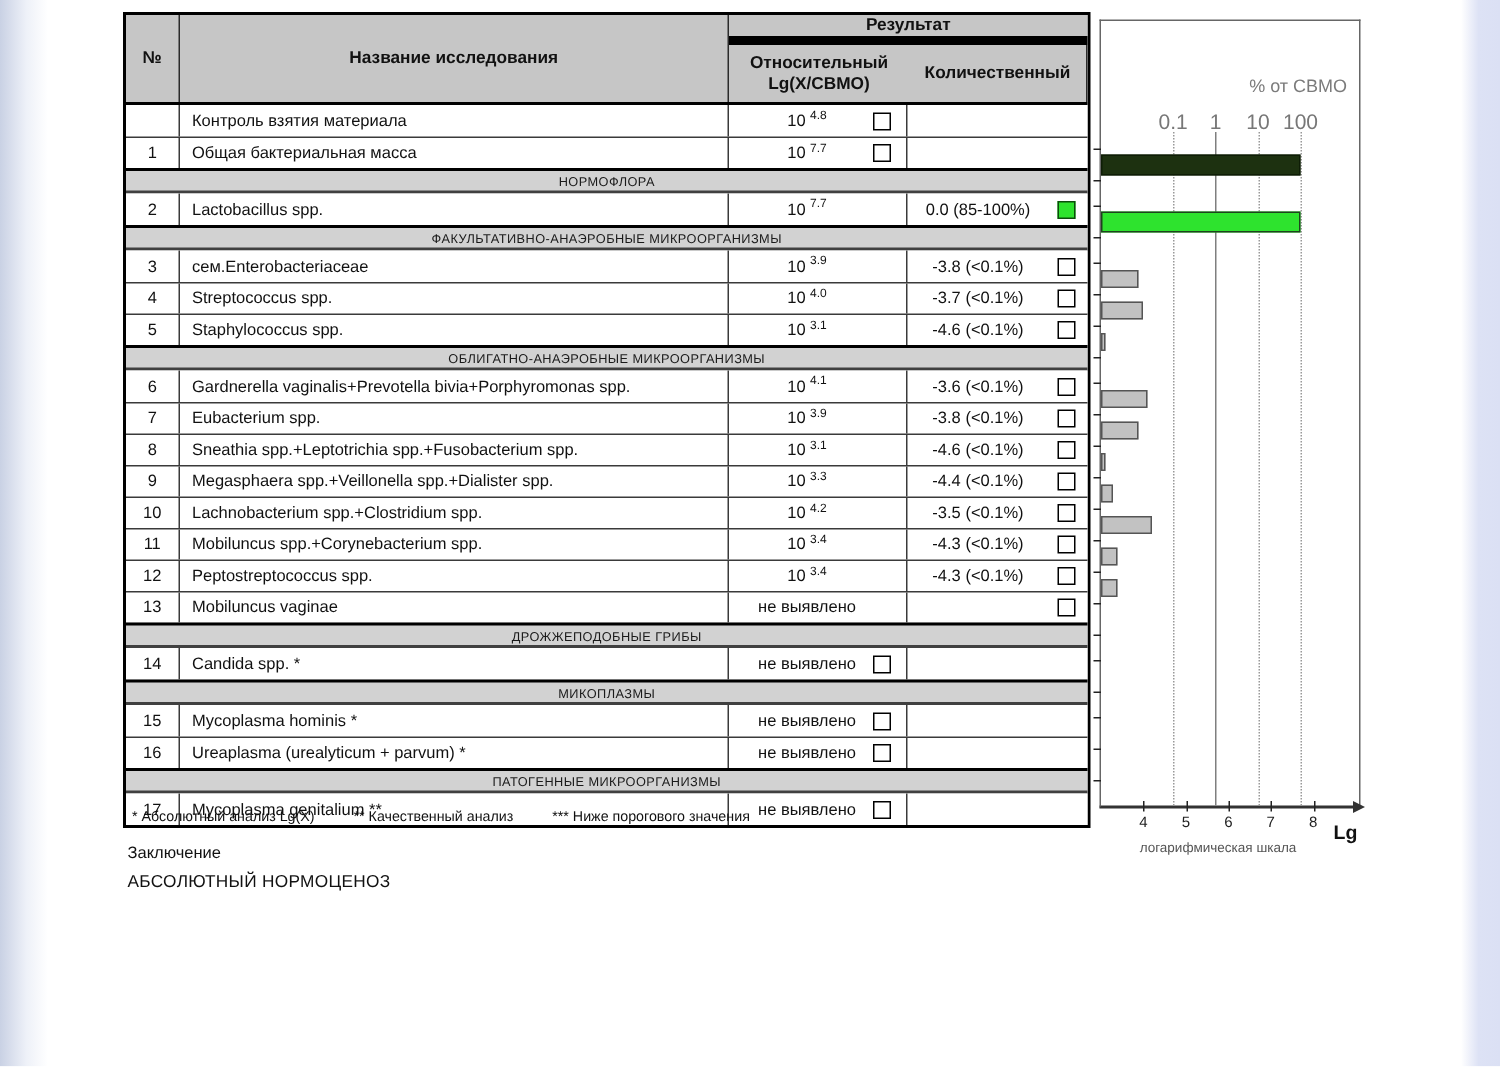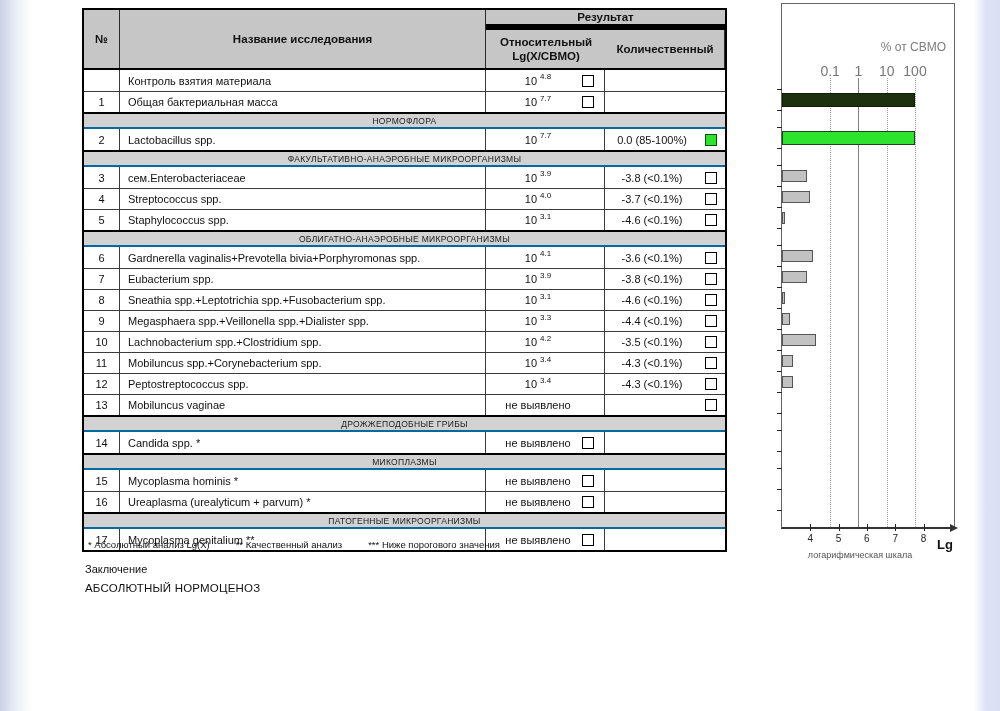--- a/index.html
+++ b/index.html
@@ -20,37 +20,37 @@
   .th-name{width:366px;border-right:1px solid #2b2b2b;}
   .th-group{flex:1;display:flex;flex-direction:column;}
   .th-result{height:20px;border-bottom:6px solid #000000;}
   .th-sub{flex:1;display:flex;}
   .th-quant{width:119px;border-right:1px solid #2b2b2b;}
   .th-rel{flex:1;}
 
   .row{display:flex;height:21px;background:#fff;border-top:1px solid #3a3a3a;
        box-sizing:border-box;font-size:11px;}
   #tbody .row:first-child{border-top:none;}
-  .row-section{height:17px;background:#d2d2d2;border-top:2px solid #000;border-bottom:2px solid #0369a1;
+  .row-section{height:17px;background:#d2d2d2;border-top:2px solid #000;border-bottom:2px solid #404040;
        display:flex;align-items:center;justify-content:center;font-size:8.5px;letter-spacing:.3px;color:#1a1a1a;}
   .row-section + .row{border-top:none;}
   .cell{box-sizing:border-box;display:flex;align-items:center;}
   .cell-num{width:36px;border-right:1px solid #3a3a3a;justify-content:center;}
   .cell-name{width:366px;border-right:1px solid #3a3a3a;padding-left:8px;}
   .cell-quant{width:119px;border-right:1px solid #3a3a3a;justify-content:center;position:relative;padding-right:14px;}
   .cell-rel{flex:1;justify-content:center;position:relative;padding-right:26px;}
   .exp{font-size:8px;position:relative;top:-4px;margin-left:3px;}
   .cb{position:absolute;right:10px;top:50%;transform:translateY(-50%);width:12px;height:12px;
       border:1.5px solid #000;background:#fff;box-sizing:border-box;}
   .cb-rel{right:8px;}
   .cb-green{background:#2ee32e;border-color:#0b4d0b;}
 
   
-  .chart{position:absolute;left:733px;top:3px;width:174px;height:526px;box-sizing:border-box;
-         border:1px solid #666;border-bottom:2px solid #333;margin-left:48px;}
+  .chart{position:absolute;left:733px;top:13px;width:174px;height:526px;box-sizing:border-box;
+         border:1px solid #666;border-bottom:2px solid #333;}
   .chart-title{position:absolute;right:8px;top:36px;font-size:12px;color:#7b7b7b;white-space:nowrap;}
   .scale-label{position:absolute;top:59px;transform:translateX(-50%);font-size:14px;color:#777;}
   .gridline{position:absolute;top:74px;bottom:0;width:0;border-left:1px dotted #999;}
   .gridline.solid{border-left:1px solid #7f7f7f;}
   .bar{position:absolute;left:0;box-sizing:border-box;}
   .bar-dark{background:#1d3110;border:1px solid #0e1d06;}
   .bar-green{background:#2ee32e;border:1px solid #1e421e;}
   .bar-gray{background:#c2c2c2;border:1px solid #555;}
   .ltick{position:absolute;left:-5px;width:5px;height:1px;background:#222;}
   .btick{position:absolute;bottom:-4px;width:1px;height:7px;background:#222;}

